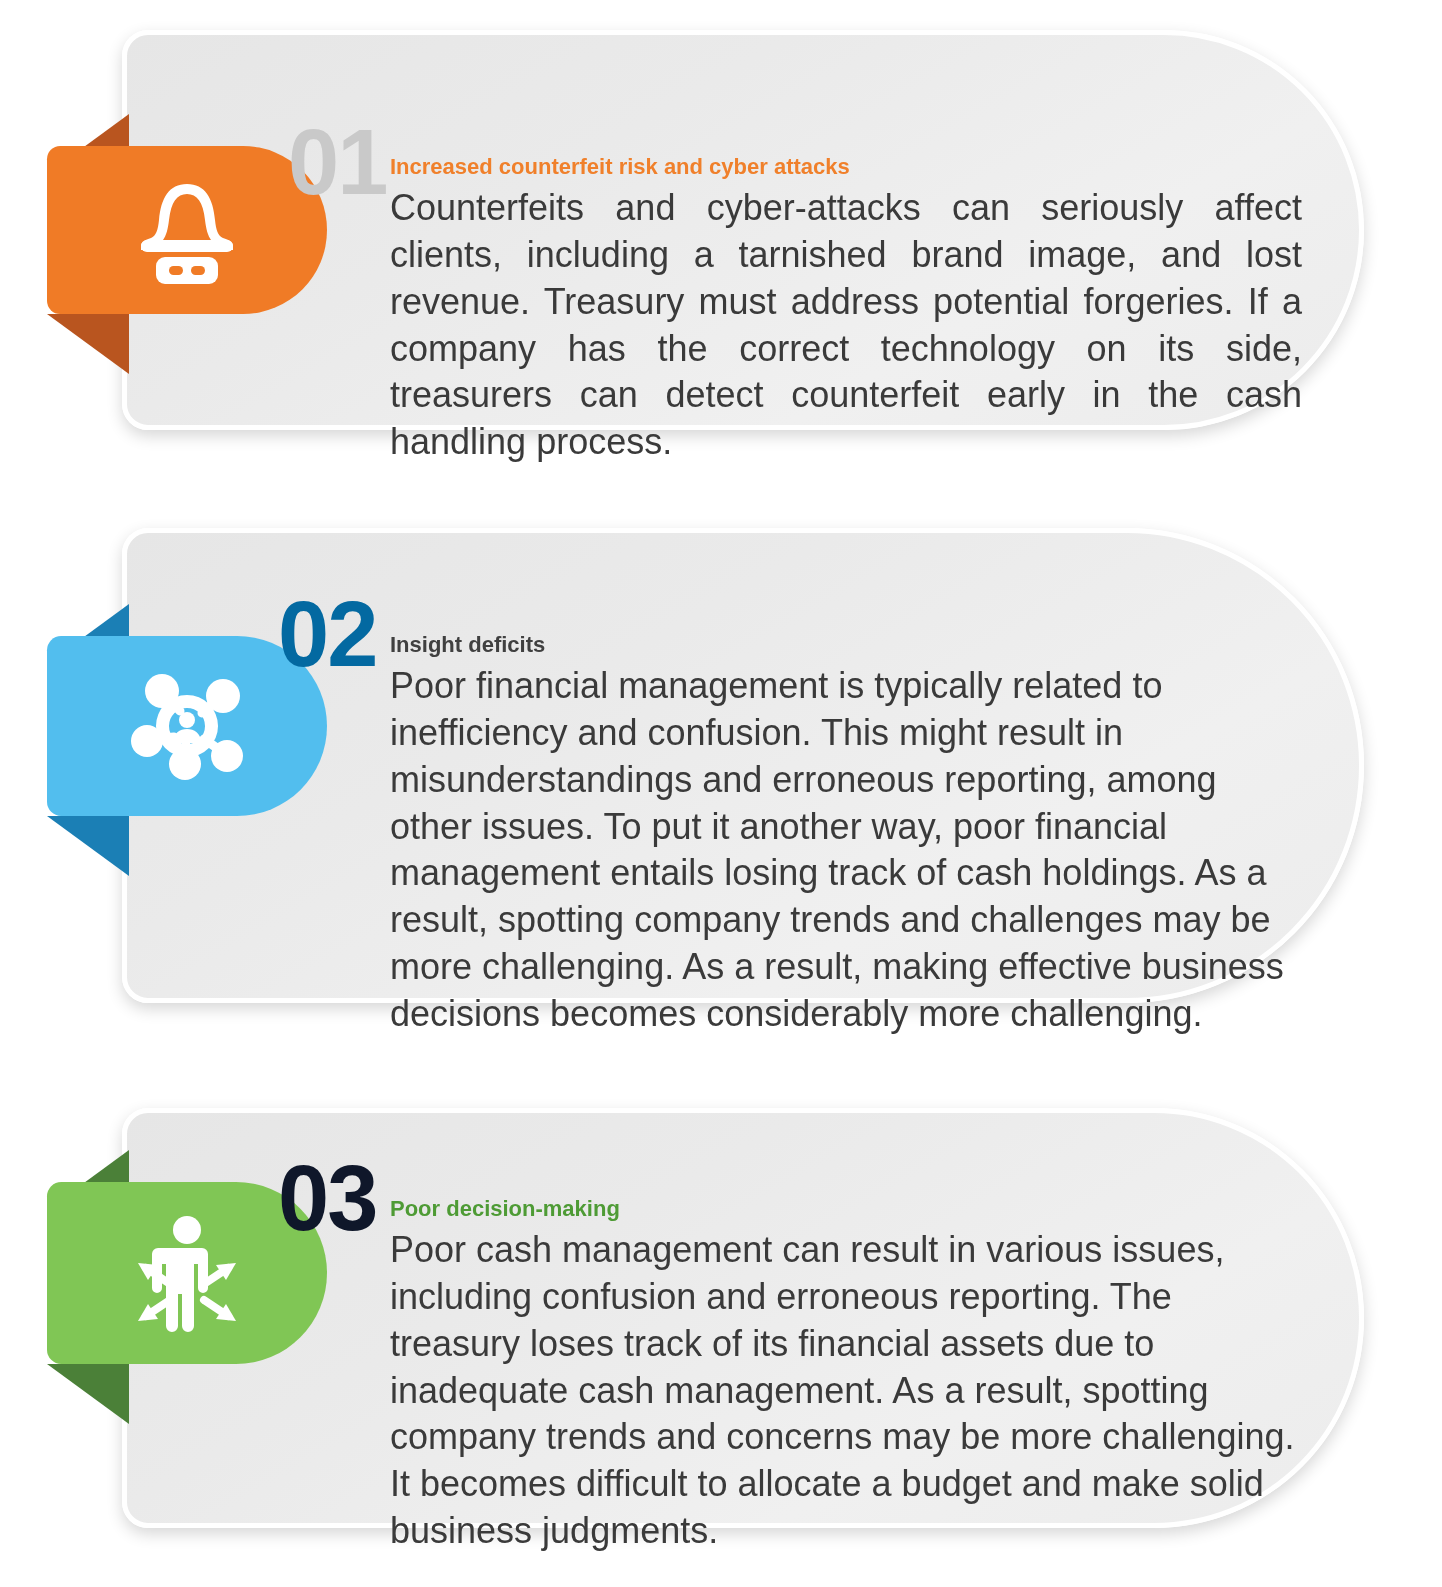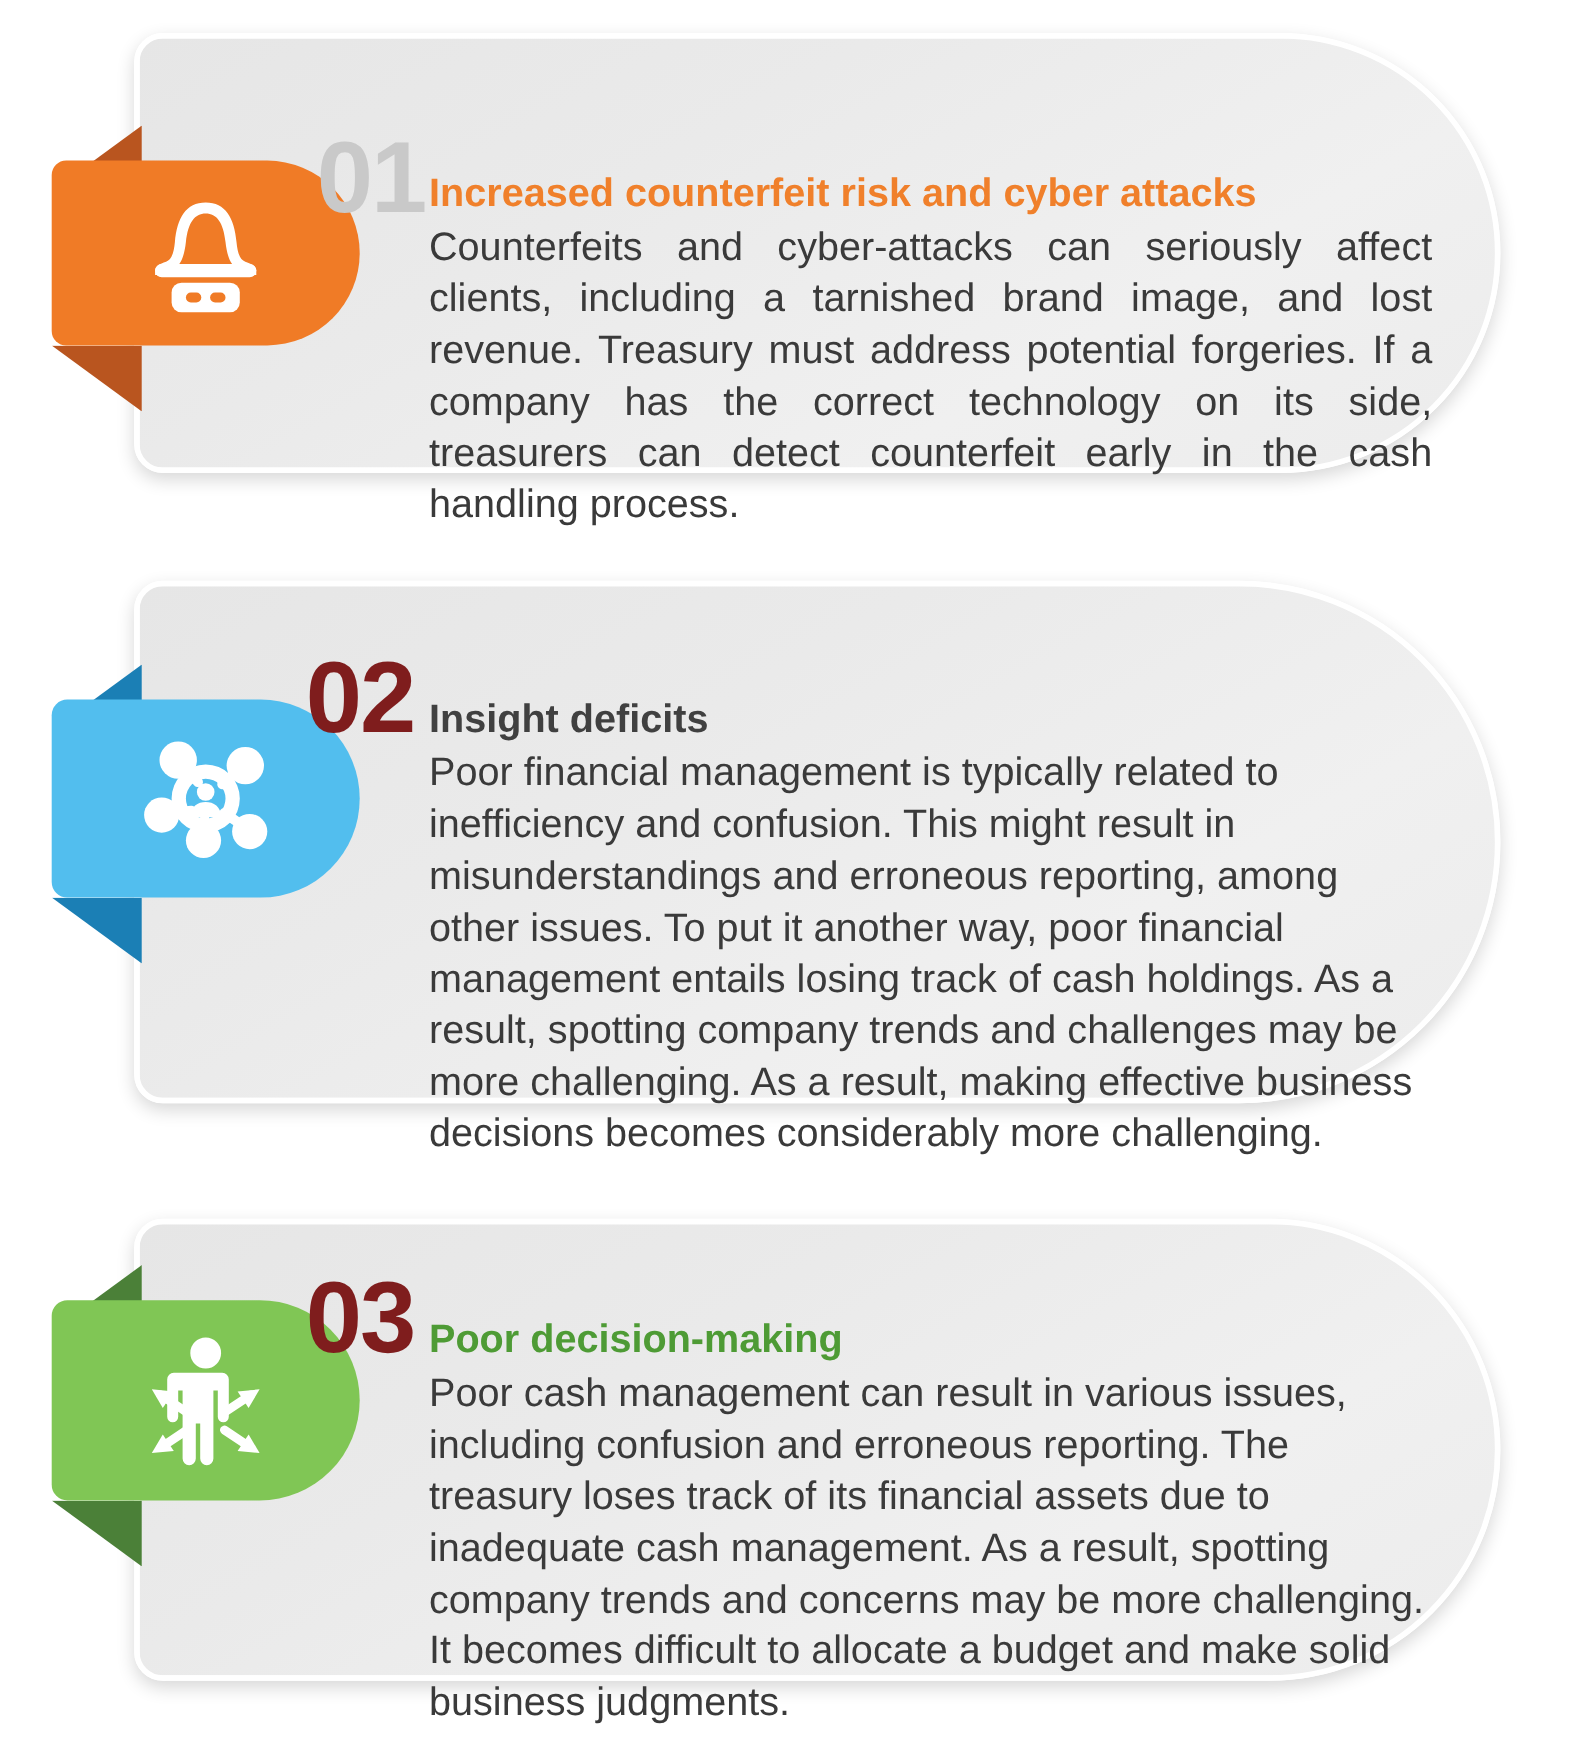--- a/index.html
+++ b/index.html
@@ -110,21 +110,21 @@
     letter-spacing: -2px;
     line-height: 1;
     white-space: nowrap;
     user-select: none;
   }
   .item-1 .num { left: -102px; top: 0px; }
   .item-2 .num { left: -112px; top: 12px; }
   .item-3 .num { left: -112px; top: 12px; }
 
   .title {
-    font-size: 36px;
+    font-size: 22px;
     font-weight: bold;
     line-height: 1.15;
     margin: 0 0 6px 0;
     letter-spacing: 0px;
   }
   .item-1 .title { padding-top: 38px; }
   .item-2 .title { padding-top: 56px; }
   .item-3 .title { padding-top: 56px; }
 
   .body {
@@ -203,21 +203,21 @@
           <circle cx="57" cy="97" r="16"></circle>
           <path d="M59 28 A31 31 0 1 0 59 90 A31 31 0 1 0 59 28 Z
                    M59 41 A18 18 0 1 1 59 77 A18 18 0 1 1 59 41 Z"></path>
           <circle cx="59" cy="53" r="8"></circle>
           <path d="M45 76 C45 66 52 62 59 62 C66 62 73 66 73 76 Z"></path>
         </svg>
       </span>
     </div>
 
     <div class="content">
-      <div class="num" style="color: #7f1d1d;">02</div>
+      <div class="num" style="color: #0369a1;">02</div>
       <h2 class="title" style="color: #404040;">Insight deficits</h2>
       <div class="body">Poor financial management is typically related to inefficiency and confusion. This might result in misunderstandings and erroneous reporting, among other issues. To put it another way, poor financial management entails losing track of cash holdings. As a result, spotting company trends and challenges may be more challenging. As a result, making effective business decisions becomes considerably more challenging.</div>
     </div>
   </div>
 
   <div class="item item-3">
 
     <div class="card"></div>
 
     <div class="fold fold-top" style="background: rgb(75, 128, 56);"></div>
@@ -236,19 +236,19 @@
           </g>
           <polygon points="12,51 32,53 22,68"></polygon>
           <polygon points="110,51 90,53 100,68"></polygon>
           <polygon points="12,109 22,92 32,107"></polygon>
           <polygon points="110,109 90,107 100,92"></polygon>
         </svg>
       </span>
     </div>
 
     <div class="content">
-      <div class="num" style="color: #7f1d1d;">03</div>
+      <div class="num" style="color: #0f172a;">03</div>
       <h2 class="title" style="color: rgb(78, 155, 53);">Poor decision-making</h2>
       <div class="body">Poor cash management can result in various issues, including confusion and erroneous reporting. The treasury loses track of its financial assets due to inadequate cash management. As a result, spotting company trends and concerns may be more challenging. It becomes difficult to allocate a budget and make solid business judgments.</div>
     </div>
   </div>
 
 </div>
 
 </body></html>

